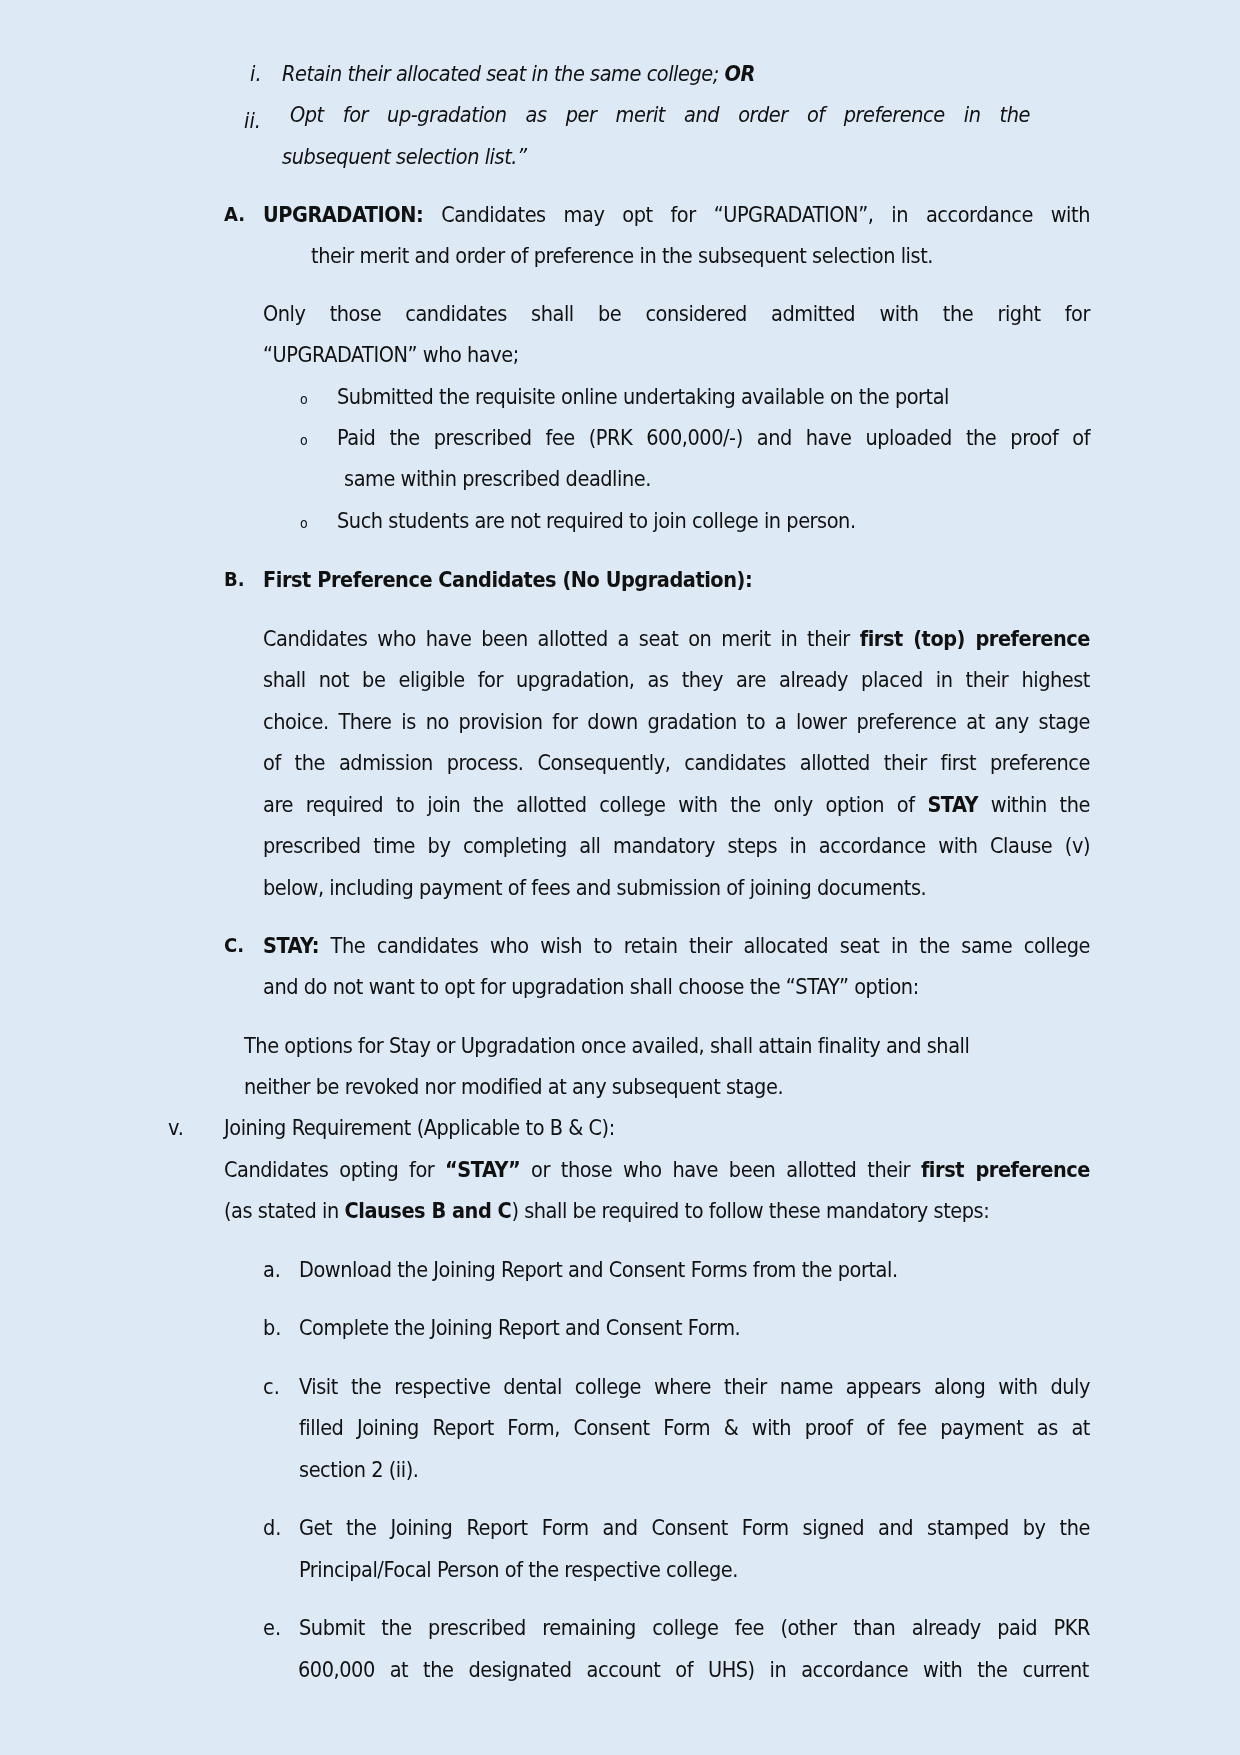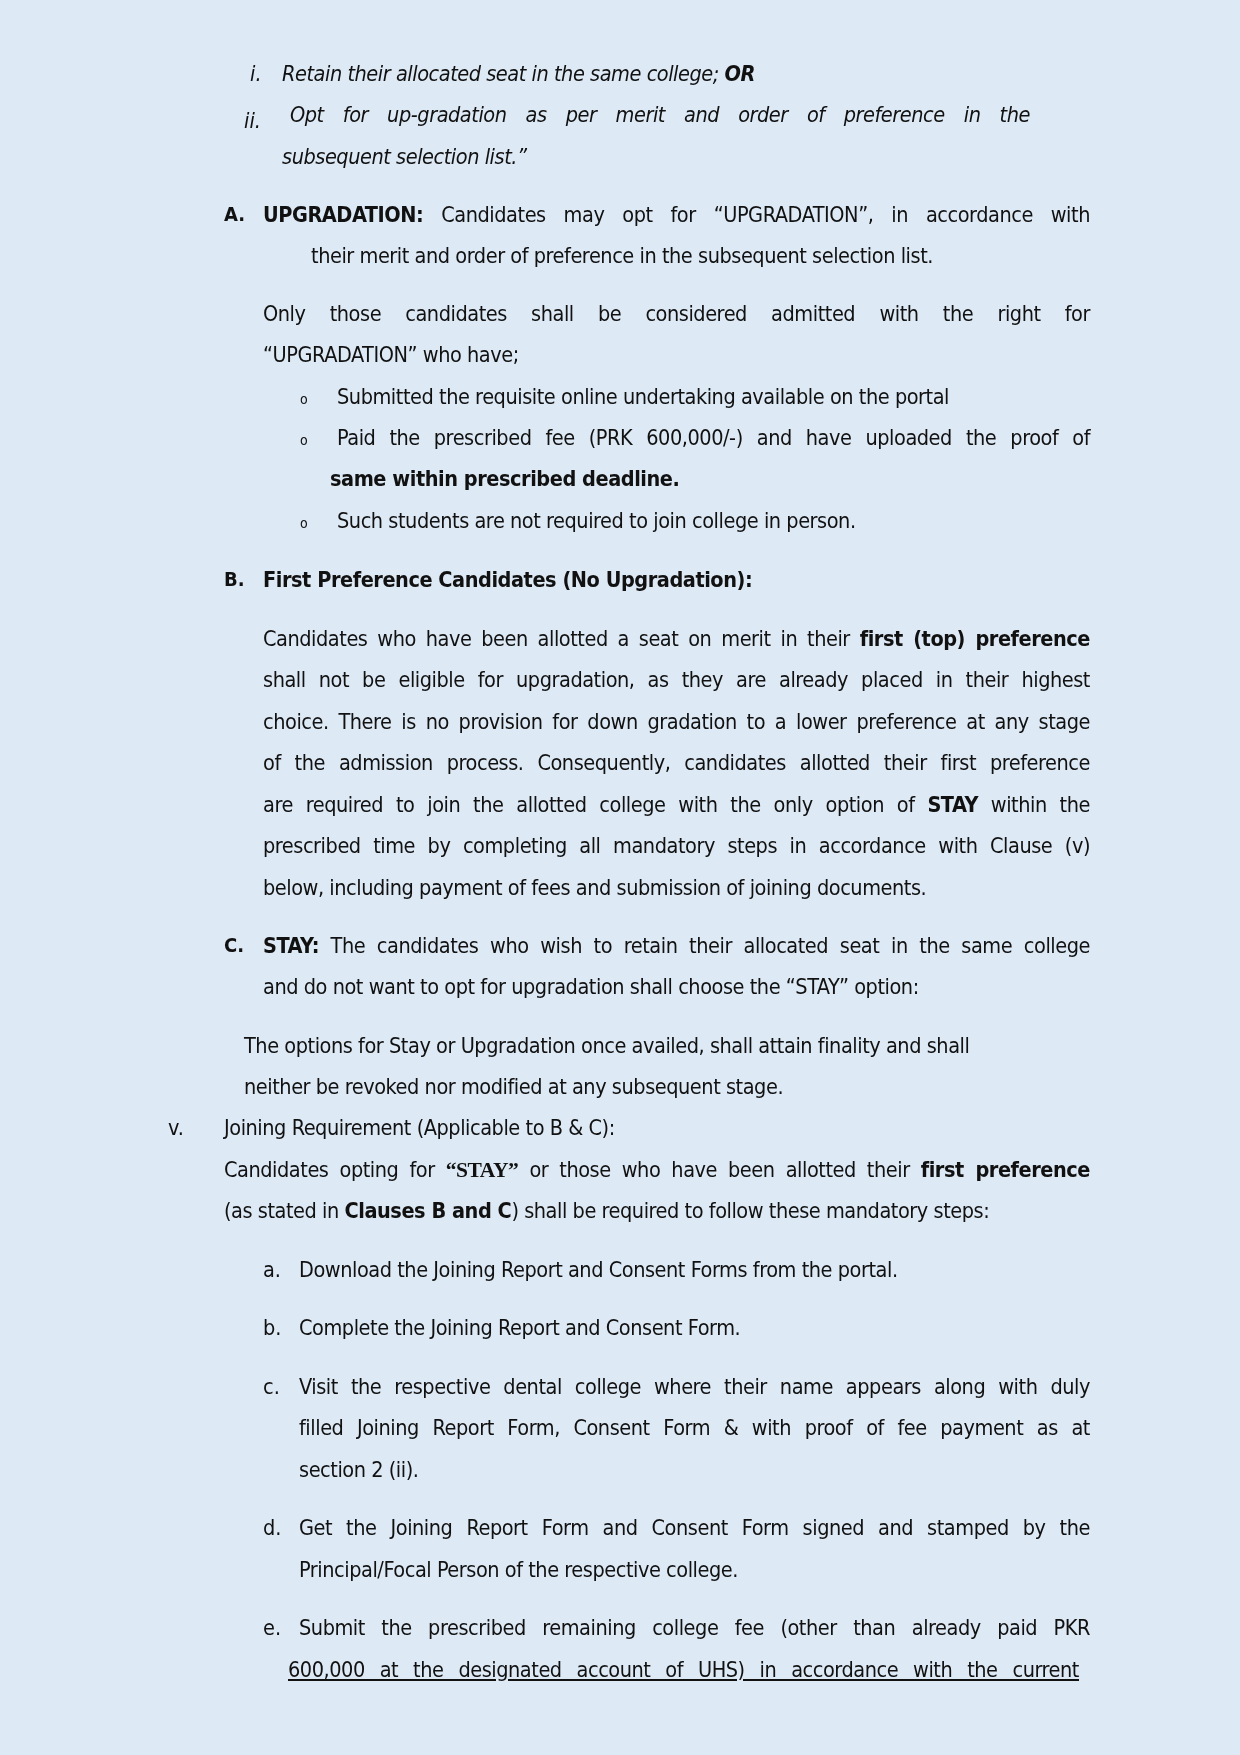--- a/index.html
+++ b/index.html
@@ -39,21 +39,21 @@
     <div class="line" style="left:263px; top:235px;margin-left:48px;">their merit and order of preference in the subsequent selection list.</div>
 
     <div class="line just" style="left:263px; top:293px; width:827px;">Only those candidates shall be considered admitted with the right for</div>
     <div class="line" style="left:263px; top:334px;">“UPGRADATION” who have;</div>
 
     <span class="bullet" style="left:300px; top:379px;">o</span>
     <div class="line" style="left:337px; top:376px;">Submitted the requisite online undertaking available on the portal</div>
 
     <span class="bullet" style="left:300px; top:420px;">o</span>
     <div class="line just" style="left:337px; top:417px; width:753px;">Paid the prescribed fee (PRK 600,000/-) and have uploaded the proof of</div>
-    <div class="line" style="left:330px; top:458px;font-weight:bold;">same within prescribed deadline.</div>
+    <div class="line" style="left:344px; top:458px;">same within prescribed deadline.</div>
 
     <span class="bullet" style="left:300px; top:503px;">o</span>
     <div class="line" style="left:337px; top:500px;">Such students are not required to join college in person.</div>
   </div>
 
   <div>
     <span class="lbl" style="left:224px; top:559px; font-weight:bold; font-size:20px;">B.</span>
     <div class="line" style="left:263px; top:559px; font-weight:bold;">First Preference Candidates (No Upgradation):</div>
 
     <div class="line just" style="left:263px; top:618px; width:827px;"><span style="white-space: pre;">Candidates who have been allotted a seat on merit in their </span><b style="white-space: pre;">first (top) preference</b></div>
@@ -73,36 +73,36 @@
 
   <div>
     <div class="line" style="left:244px; top:1025px;">The options for Stay or Upgradation once availed, shall attain finality and shall</div>
     <div class="line" style="left:244px; top:1066px;">neither be revoked nor modified at any subsequent stage.</div>
   </div>
 
   <div>
     <span class="lbl" style="left:168px; top:1107px;">v.</span>
     <div class="line" style="left:224px; top:1107px;">Joining Requirement (Applicable to B &amp; C):</div>
 
-    <div class="line just" style="left:224px; top:1149px; width:866px;"><span style="white-space: pre;">Candidates opting for </span><b style="white-space: pre; font-family: Liberation Serif, serif;">“STAY”</b><span style="white-space: pre;"> or those who have been allotted their </span><b style="white-space: pre;">first preference</b></div>
+    <div class="line just" style="left:224px; top:1149px; width:866px;"><span style="white-space: pre;">Candidates opting for </span><b style="white-space: pre;">“STAY”</b><span style="white-space: pre;"> or those who have been allotted their </span><b style="white-space: pre;">first preference</b></div>
     <div class="line" style="left:224px; top:1190px;"><span style="white-space: pre;">(as stated in </span><b style="white-space: pre;">Clauses B and C</b><span style="white-space: pre; margin-top: 28px;">) shall be required to follow these mandatory steps:</span></div>
 
     <span class="lbl" style="left:263px; top:1249px;">a.</span>
     <div class="line" style="left:299px; top:1249px;">Download the Joining Report and Consent Forms from the portal.</div>
 
     <span class="lbl" style="left:263px; top:1307px;">b.</span>
     <div class="line" style="left:299px; top:1307px;">Complete the Joining Report and Consent Form.</div>
 
     <span class="lbl" style="left:263px; top:1366px;">c.</span>
     <div class="line just" style="left:299px; top:1366px; width:791px;">Visit the respective dental college where their name appears along with duly</div>
     <div class="line just" style="left:299px; top:1407px; width:791px;">filled Joining Report Form, Consent Form &amp; with proof of fee payment as at</div>
     <div class="line" style="left:299px; top:1449px;">section 2 (ii).</div>
 
     <span class="lbl" style="left:263px; top:1507px;">d.</span>
     <div class="line just" style="left:299px; top:1507px; width:791px;">Get the Joining Report Form and Consent Form signed and stamped by the</div>
     <div class="line" style="left:299px; top:1549px;">Principal/Focal Person of the respective college.</div>
 
     <span class="lbl" style="left:263px; top:1607px;">e.</span>
     <div class="line just" style="left:299px; top:1607px; width:791px;">Submit the prescribed remaining college fee (other than already paid PKR</div>
-    <div class="line just" style="left:288px; top:1649px; width:791px;text-decoration:underline;">600,000 at the designated account of UHS) in accordance with the current</div>
+    <div class="line just" style="left:298px; top:1649px; width:791px;">600,000 at the designated account of UHS) in accordance with the current</div>
   </div>
 
 </div>
 
 </body></html>

